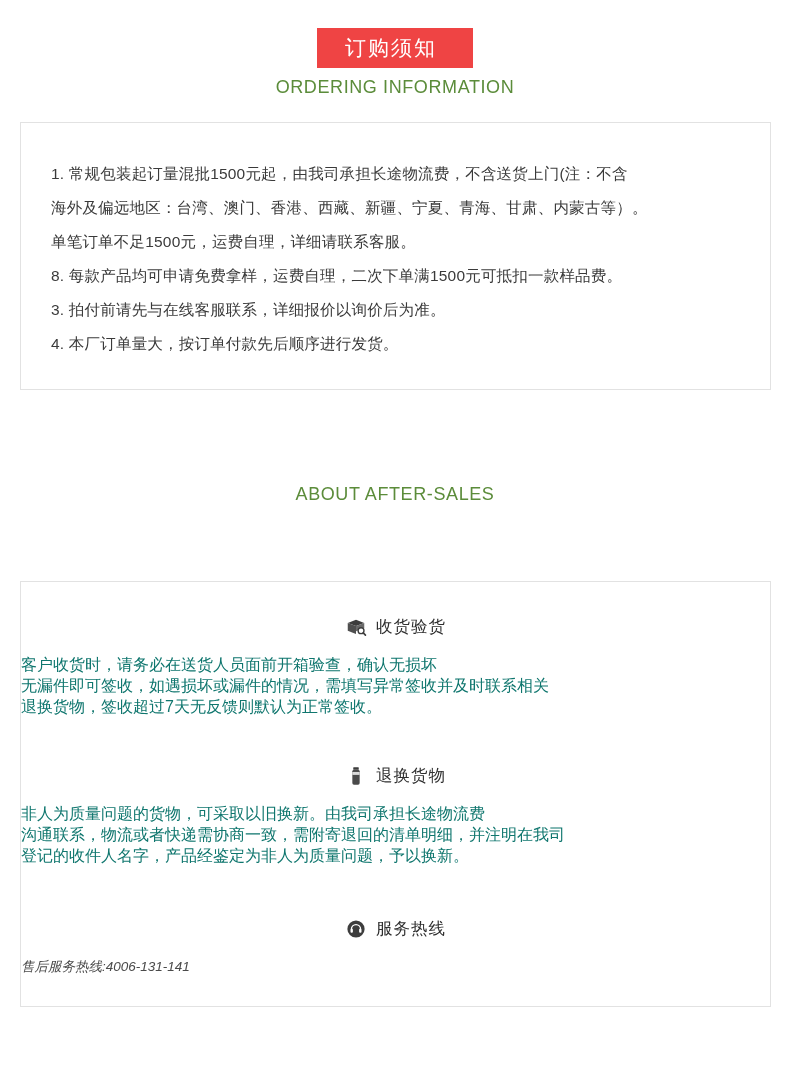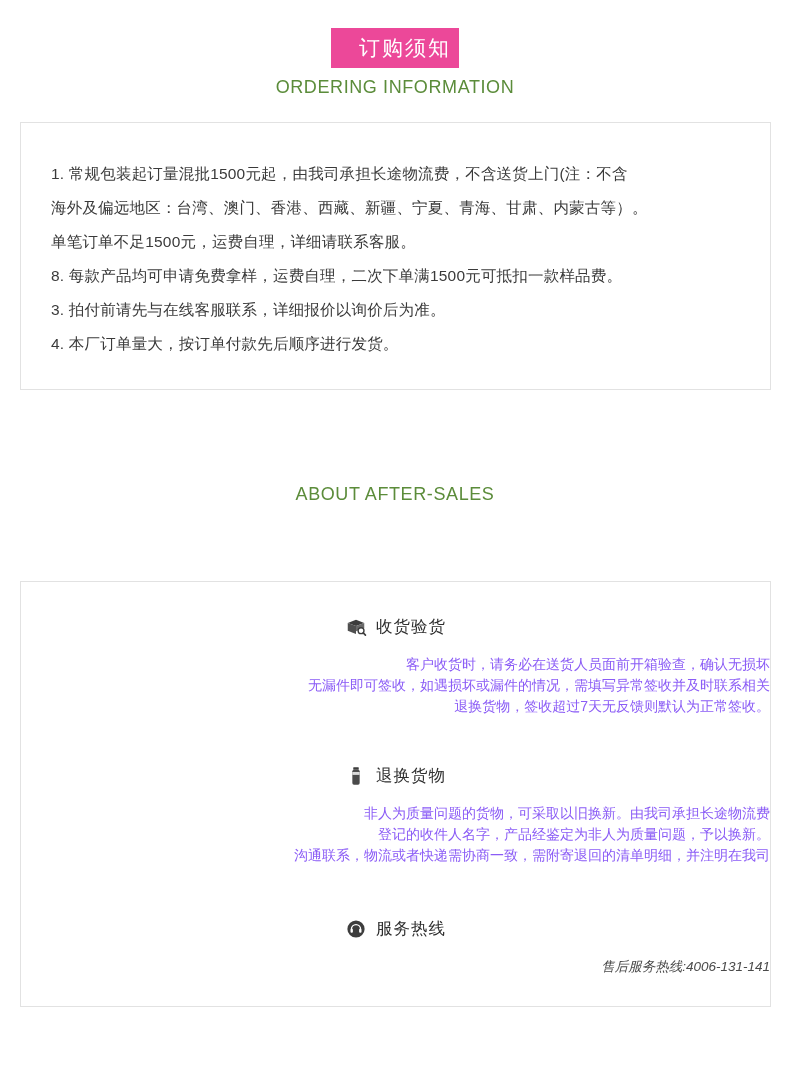--- a/index.html
+++ b/index.html
@@ -20,25 +20,25 @@
     position: relative;
     box-sizing: border-box;
   }
 
   
   .section-head {
     text-align: center;
   }
   .head-badge {
     display: inline-block;
-    background: #ec4899;
+    background: #ef4444;
     color: #ffffff;
     font-size: 21px;
     letter-spacing: 2px;
-    padding: 9px 8px 10px 28px;
+    padding: 9px 36px 10px 28px;
     line-height: 1;
     font-family: "Liberation Sans", sans-serif;
   }
   .head-sub {
     color: #5b8c3a;
     font-size: 18px;
     letter-spacing: 0.6px;
     margin-top: 9px;
     font-family: "Liberation Sans", sans-serif;
   }
@@ -69,37 +69,37 @@
     position: absolute;
     left: 20px;
     top: 581px;
     width: 751px;
     height: 426px;
     padding-top: 34px;
     box-sizing: border-box;
     text-align: center;
   }
   .as-block {
-    text-align: right;
+    text-align: left;
   }
   .as-title-row {
     display: flex;
     align-items: center;
     justify-content: center;
     gap: 9px;
     margin-bottom: 16px;
   }
   .as-title {
     font-size: 16.5px;
     color: #2f2f2f;
     letter-spacing: 1px;
   }
   .as-body {
-    font-size: 14px;
-    color: #8b5cf6;
+    font-size: 16px;
+    color: #0f766e;
     line-height: 21px;
   }
   .as-body div {
     white-space: nowrap;
   }
   .icon-box {
     display: inline-flex;
     align-items: center;
     justify-content: center;
     width: 22px;
@@ -172,22 +172,22 @@
           <svg width="22" height="22" viewBox="0 0 24 24">
             <rect x="9" y="2.5" width="6" height="2.6" rx="0.6" fill="#3d3d3d"></rect>
             <rect x="8" y="5.1" width="8" height="16.4" rx="1.8" fill="#4a4a4a"></rect>
             <rect x="8" y="7.6" width="8" height="3.2" fill="#d9d9d9"></rect>
           </svg>
         </span>
         <span class="as-title">退换货物</span>
       </div>
       <div class="as-body">
         <div>非人为质量问题的货物，可采取以旧换新。由我司承担长途物流费</div>
+        <div>沟通联系，物流或者快递需协商一致，需附寄退回的清单明细，并注明在我司</div>
         <div>登记的收件人名字，产品经鉴定为非人为质量问题，予以换新。</div>
-        <div>沟通联系，物流或者快递需协商一致，需附寄退回的清单明细，并注明在我司</div>
       </div>
     </div>
 
     <div class="spacer-2"></div>
 
     <div class="as-block">
       <div class="as-title-row">
         <span class="icon-box">
           <svg width="22" height="22" viewBox="0 0 24 24">
             <circle cx="12" cy="12" r="9.4" fill="#3d3d3d"></circle>

